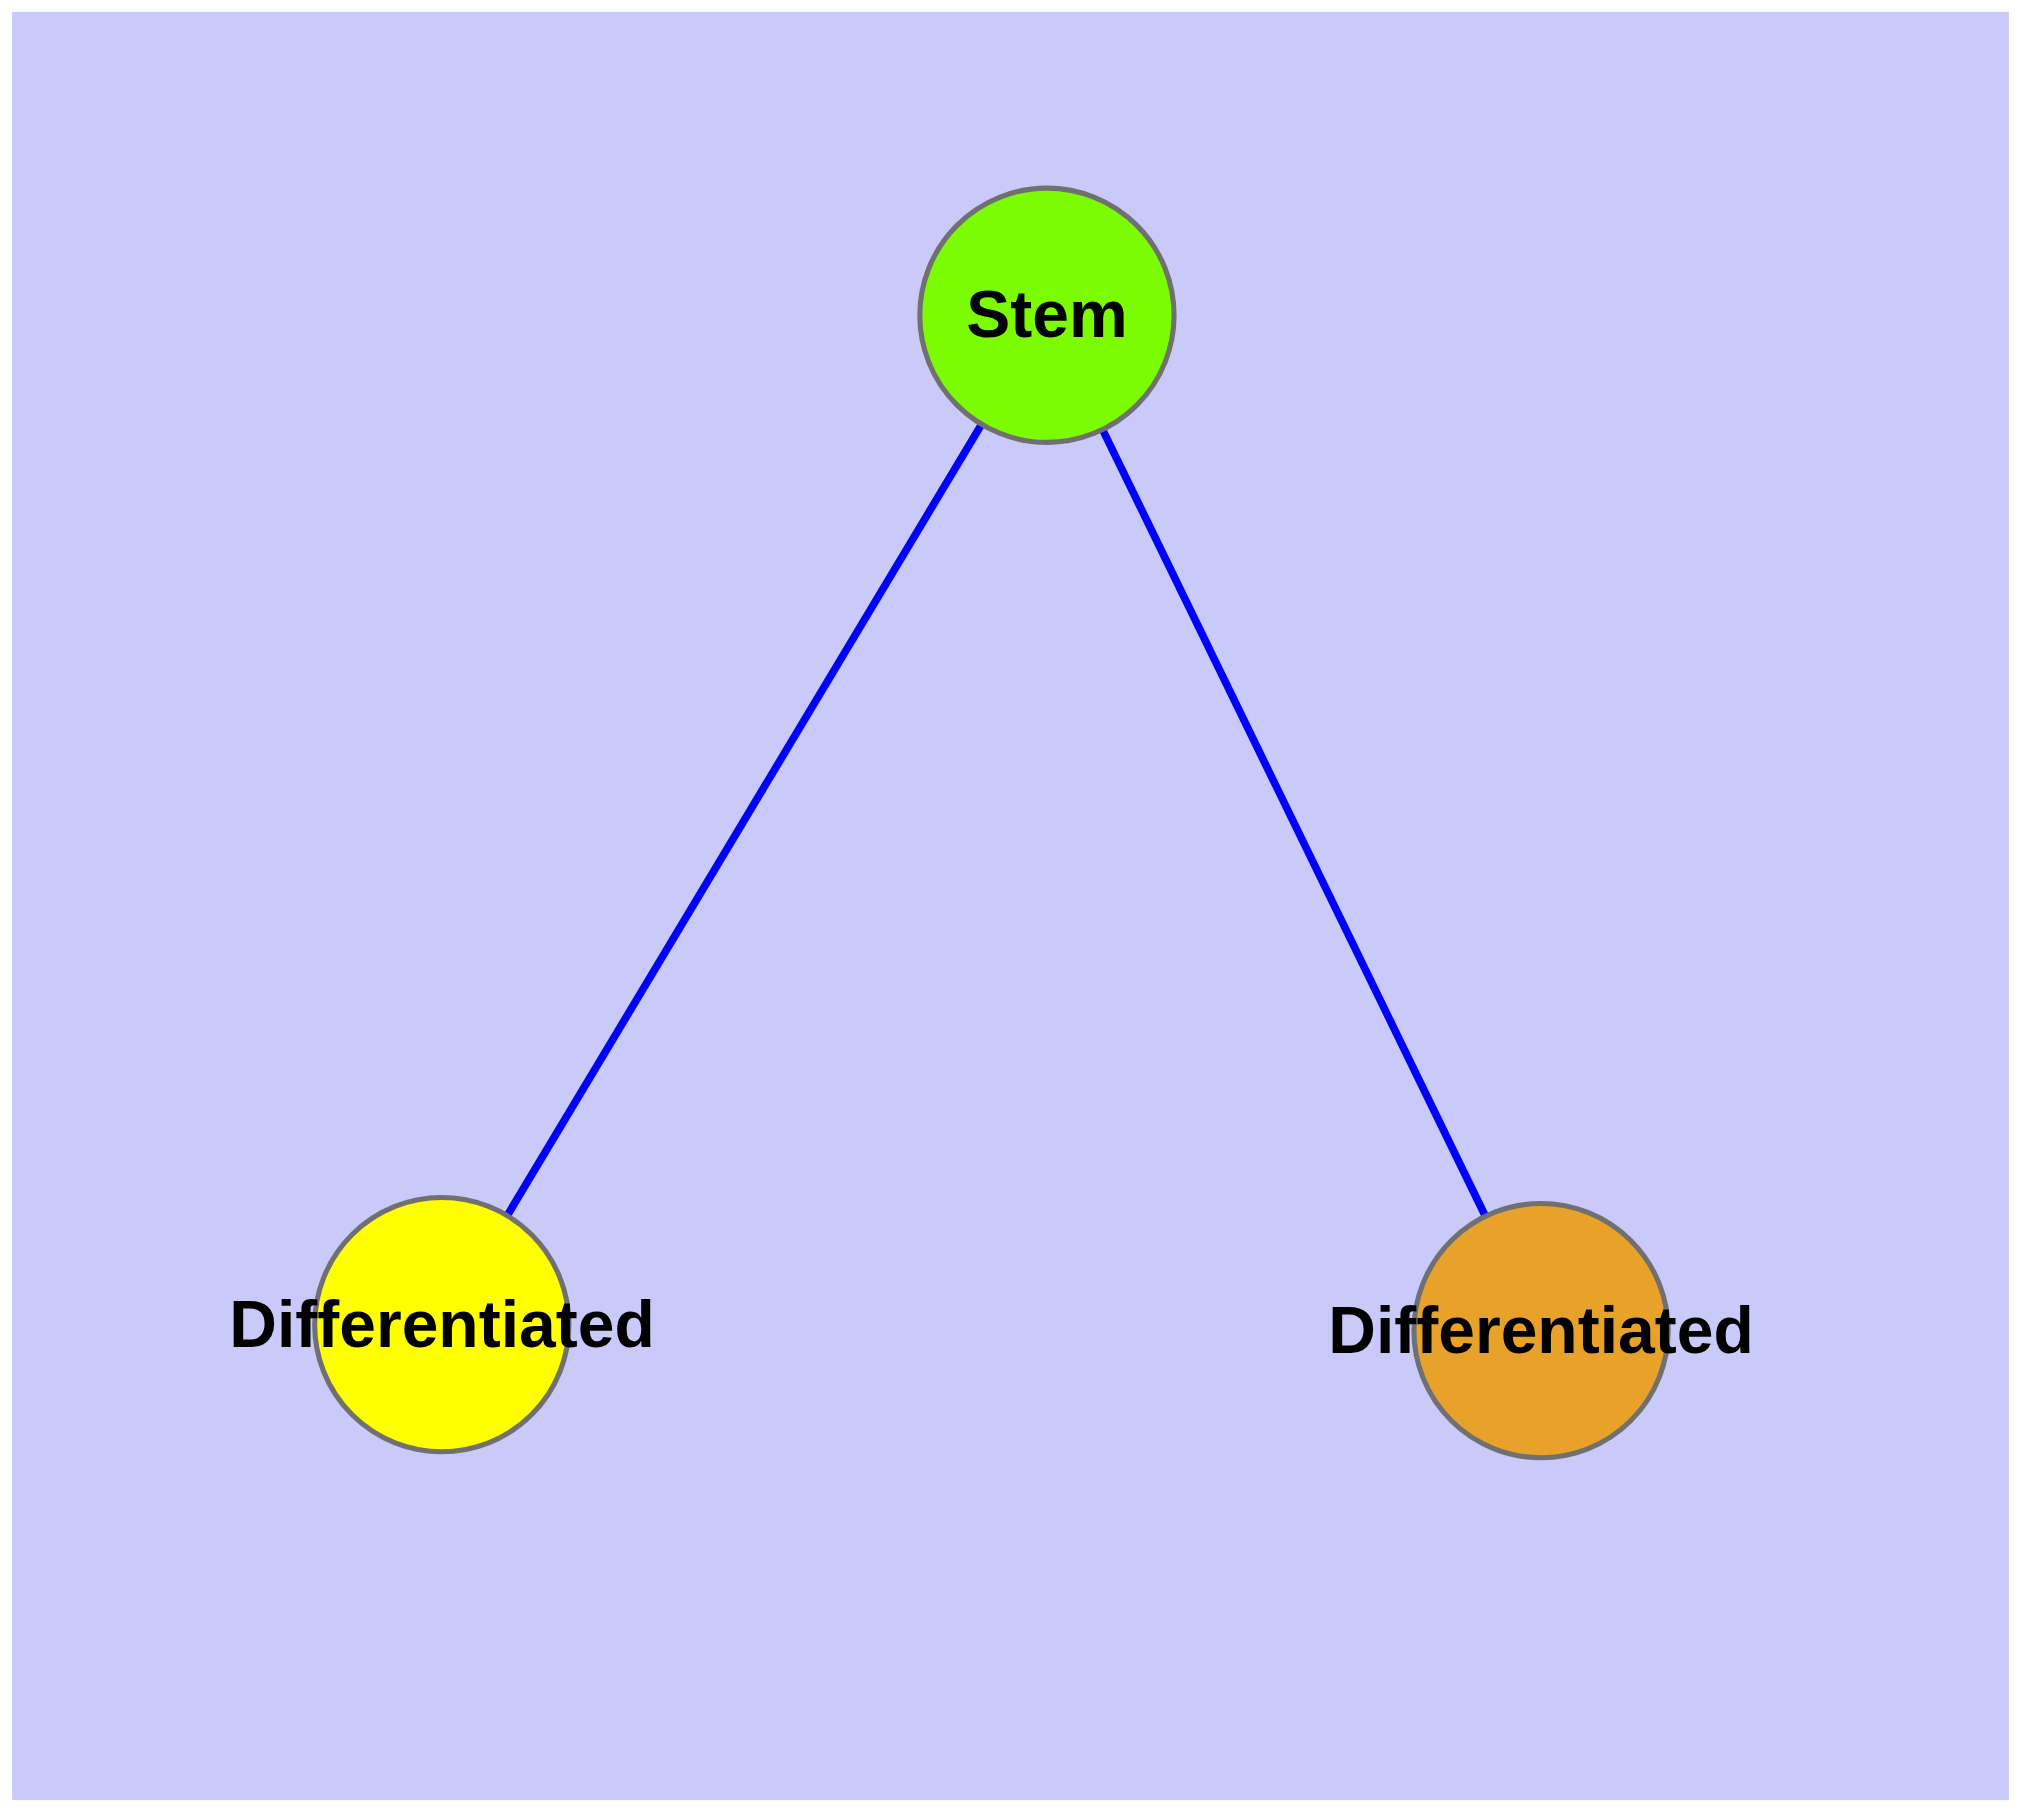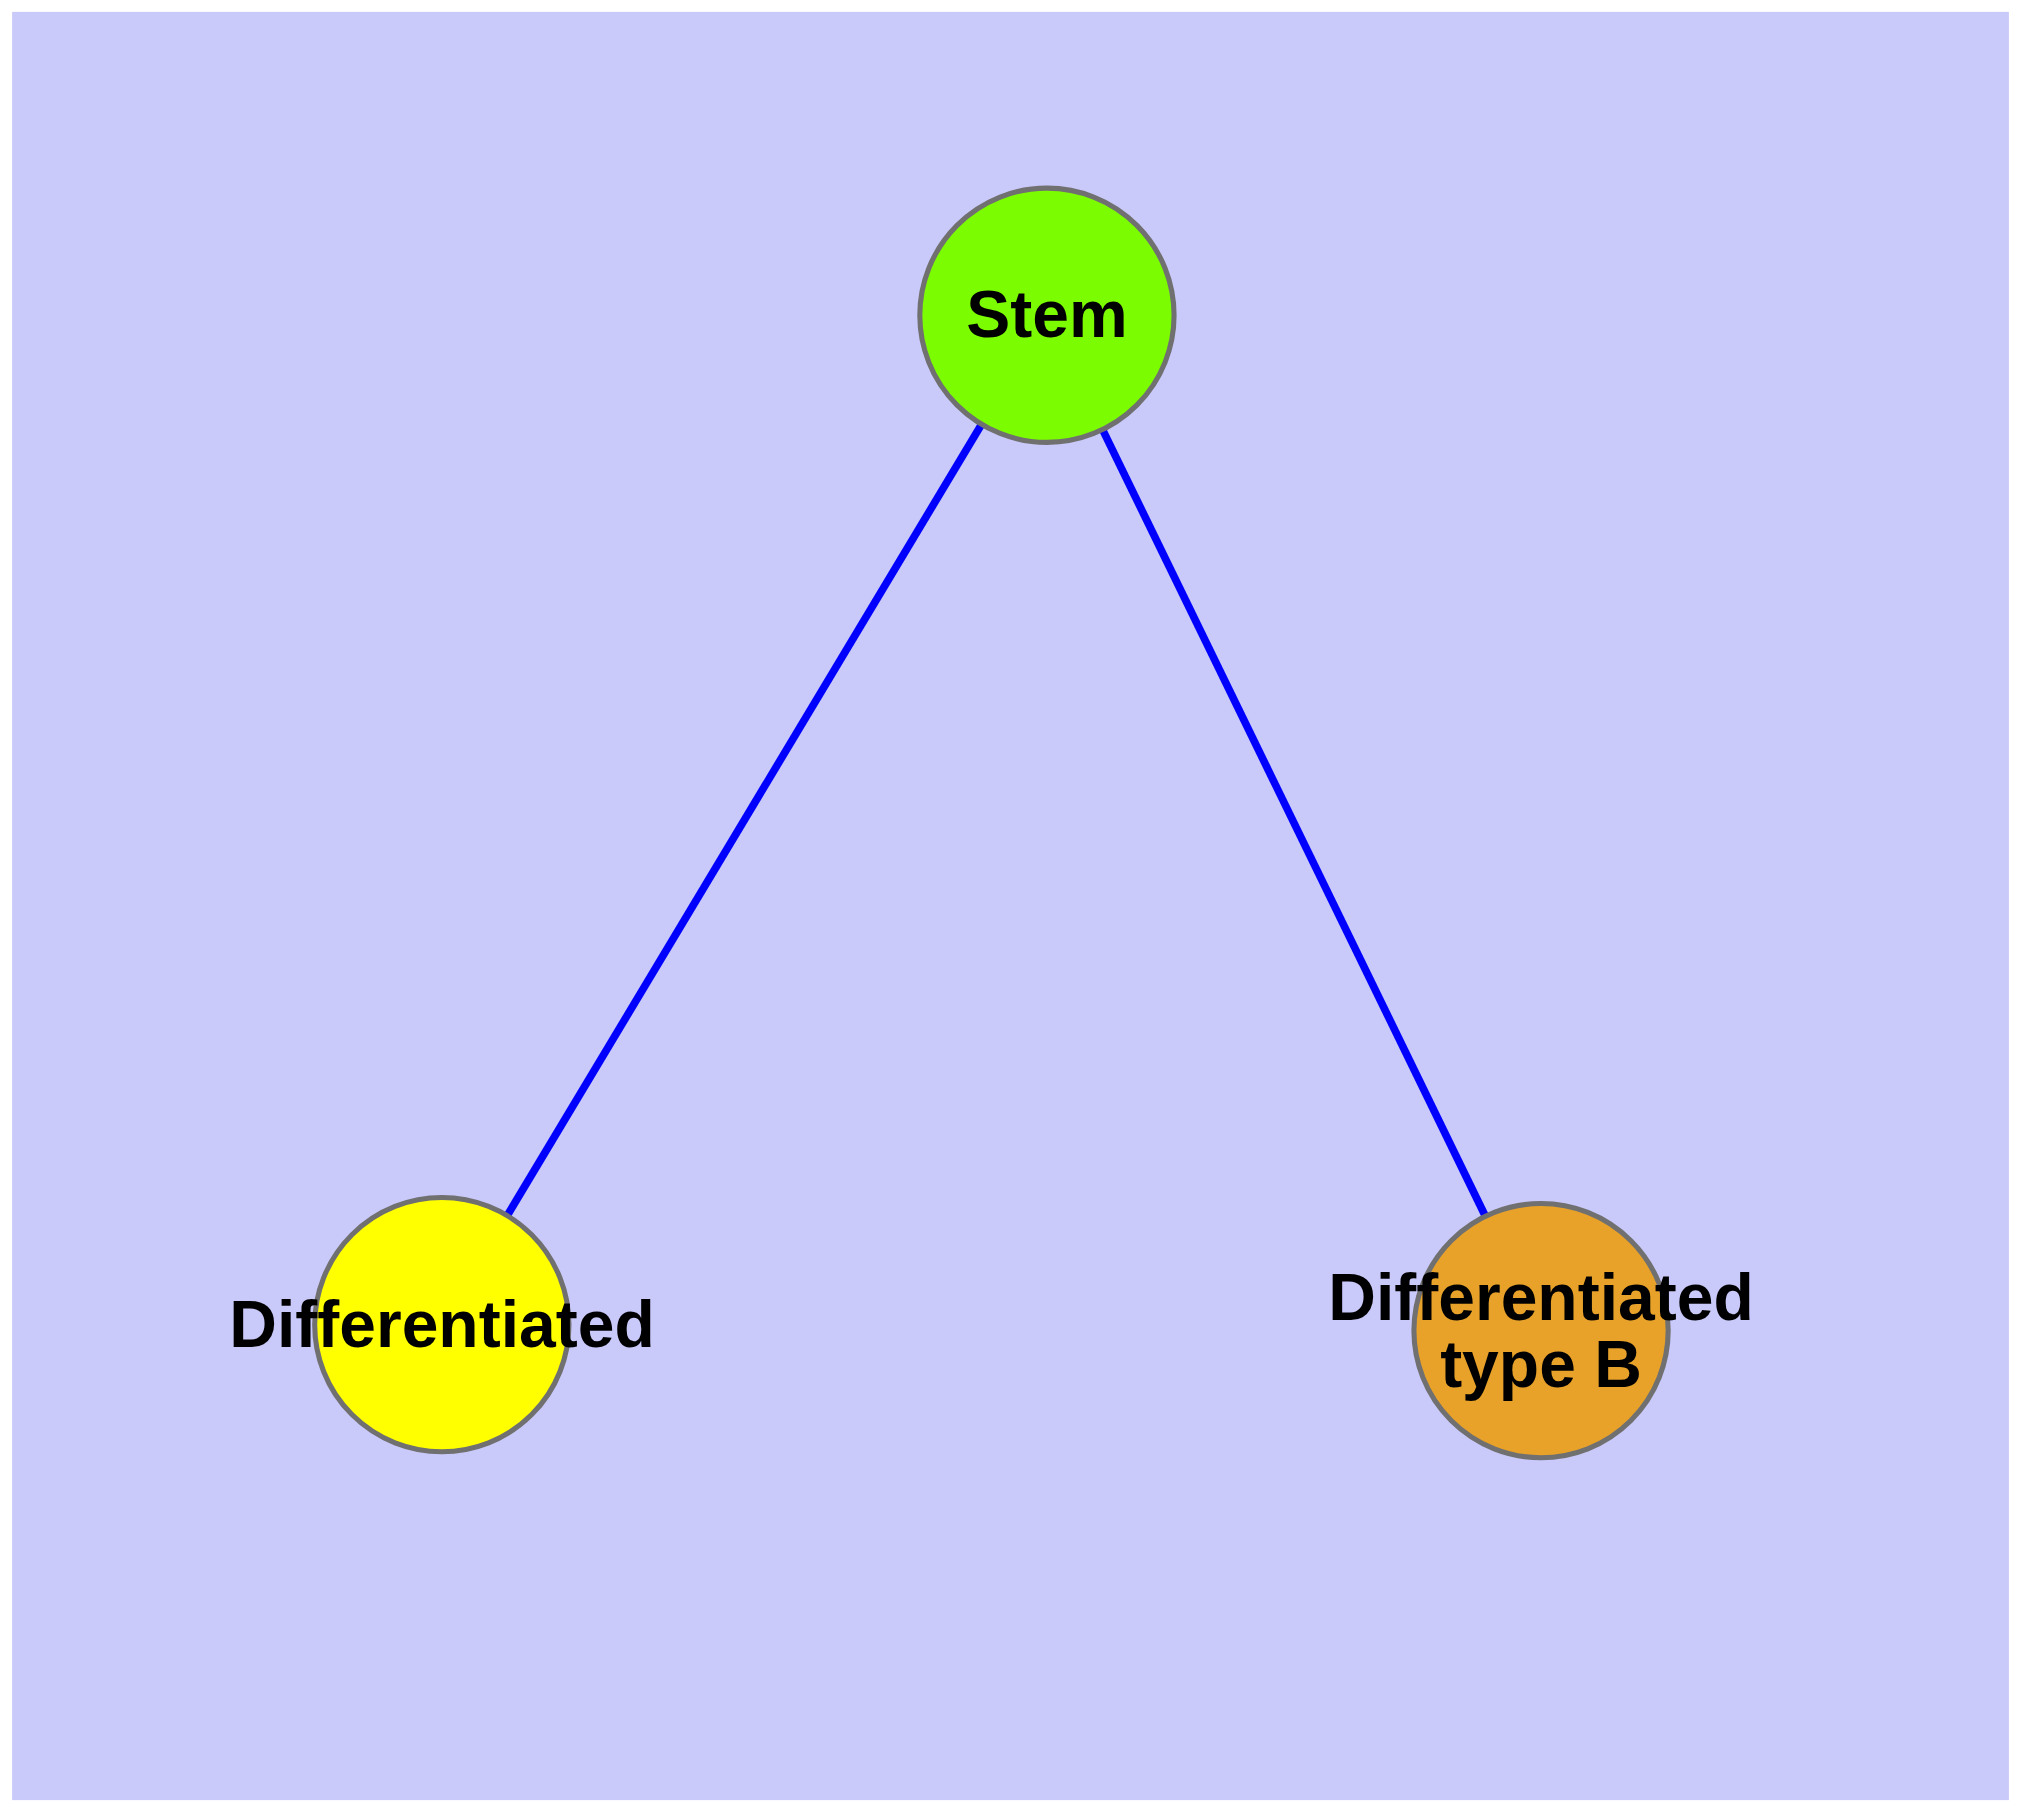--- a/index.html
+++ b/index.html
@@ -61,18 +61,17 @@
 
   <div id="label-layer">
       <div class="node-label" style="left: 1047px; top: 315px; font-size: 66px;">
         <span class="ln">Stem</span>
       </div>
       <div class="node-label" style="left: 442px; top: 1325px; font-size: 66px;">
         <span class="ln">Differentiated</span>
       </div>
       <div class="node-label" style="left: 1541px; top: 1331px; font-size: 66px;">
         <span class="ln">Differentiated</span>
-        <span class="ln">type B</span>
       </div>
     </div>
 
 </div>
 
 
 </body></html>

